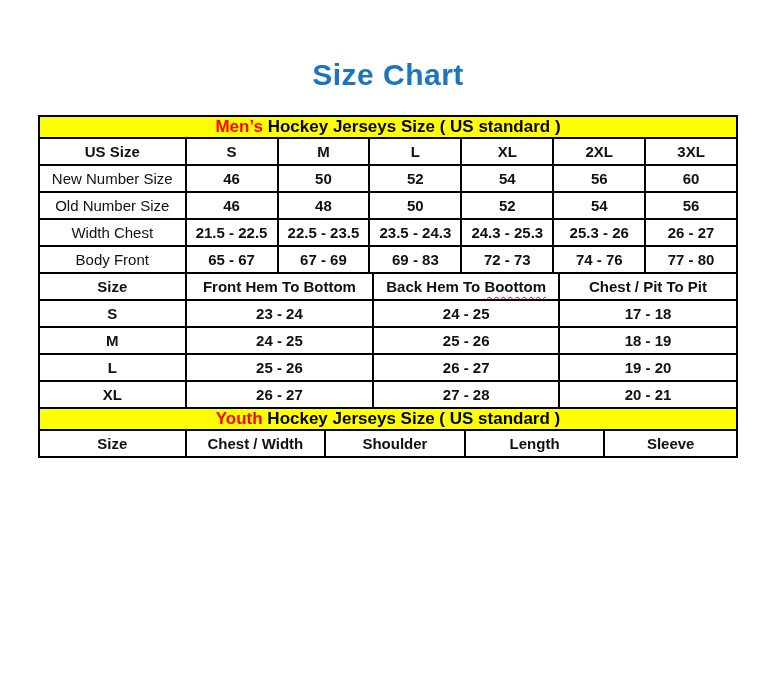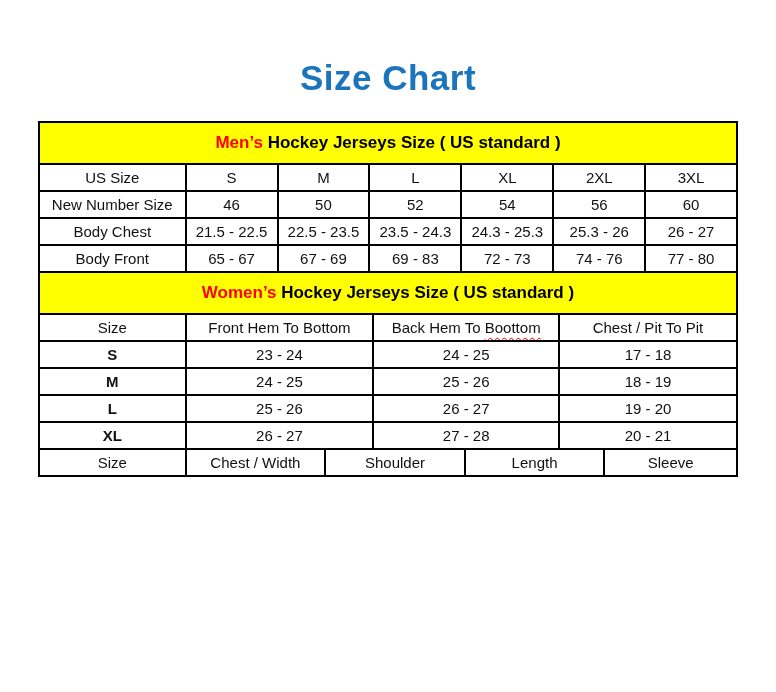--- a/index.html
+++ b/index.html
@@ -8,21 +8,21 @@
     width: 776px;
     height: 692px;
     background: #ffffff;
     overflow: hidden;
     font-family: "Liberation Sans", sans-serif;
     color: #111111;
   }
   .page-title {
     margin: 58px 0 0 0;
     text-align: center;
-    font-size: 35px;
+    font-size: 30px;
     font-weight: bold;
     letter-spacing: 0.5px;
     color: var(--title-blue, #1B75BC);
   }
   .chart-wrap {
     width: 700px;
     margin: 23px 0 0 38px;
   }
   table {
     border-collapse: collapse;
@@ -35,30 +35,30 @@
     text-align: center;
     vertical-align: middle;
     padding: 0 2px;
     font-size: 15px;
     height: 27px;
     overflow: hidden;
     white-space: nowrap;
   }
   td.band {
     background: var(--band-yellow, #FFFF00);
-    height: 42px;
+    height: 22px;
     font-weight: bold;
     font-size: 17px;
     color: #000000;
   }
   td.band .hl { color: var(--highlight-red, #FF0000); }
-  th.colhead { font-weight: normal; }
+  th.colhead { font-weight: bold; }
   td.rowlabel { font-weight: normal; }
   table.bold-labels td.rowlabel { font-weight: bold; }
-  td.cell { font-weight: normal; }
+  td.cell { font-weight: bold; }
   .squiggle {
     text-decoration: underline wavy #DD0000;
     text-decoration-thickness: 1px;
     text-underline-offset: 4px;
   }
 </style>
 </head>
 <body>
 
 <div class="page">
@@ -92,21 +92,30 @@
           <tr>
             <td class="rowlabel">New Number Size</td>
             <td class="cell">46</td>
             <td class="cell">50</td>
             <td class="cell">52</td>
             <td class="cell">54</td>
             <td class="cell">56</td>
             <td class="cell">60</td>
           </tr>
           <tr>
-            <td class="rowlabel">Body Chest</td>
+            <td class="rowlabel">Old Number Size</td>
+            <td class="cell">46</td>
+            <td class="cell">48</td>
+            <td class="cell">50</td>
+            <td class="cell">52</td>
+            <td class="cell">54</td>
+            <td class="cell">56</td>
+          </tr>
+          <tr>
+            <td class="rowlabel">Width Chest</td>
             <td class="cell">21.5 - 22.5</td>
             <td class="cell">22.5 - 23.5</td>
             <td class="cell">23.5 - 24.3</td>
             <td class="cell">24.3 - 25.3</td>
             <td class="cell">25.3 - 26</td>
             <td class="cell">26 - 27</td>
           </tr>
           <tr>
             <td class="rowlabel">Body Front</td>
             <td class="cell">65 - 67</td>
@@ -119,23 +128,20 @@
         </tbody>
       </table>
     <table class="bold-labels">
         <colgroup>
           <col style="width: 21%;">
           <col style="width: 26.9%;">
           <col style="width: 26.6%;">
           <col style="width: 25.5%;">
         </colgroup>
         <thead>
-          <tr>
-            <td colspan="4" class="band"><span class="hl">Women’s</span><span> Hockey Jerseys Size ( US standard )</span></td>
-          </tr>
           <tr>
             <th class="colhead">Size</th>
             <th class="colhead">Front Hem To Bottom</th>
             <th class="colhead"><span>Back Hem To </span><span class="squiggle">Boottom</span></th>
             <th class="colhead">Chest / Pit To Pit</th>
           </tr>
         </thead>
         <tbody>
           <tr>
             <td class="rowlabel">S</td>
@@ -166,20 +172,23 @@
     <table class="bold-labels">
         <colgroup>
           <col style="width: 21%;">
           <col style="width: 20%;">
           <col style="width: 20%;">
           <col style="width: 20%;">
           <col style="width: 19%;">
         </colgroup>
         <thead>
           <tr>
+            <td colspan="5" class="band"><span class="hl">Youth</span><span> Hockey Jerseys Size ( US standard )</span></td>
+          </tr>
+          <tr>
             <th class="colhead">Size</th>
             <th class="colhead">Chest / Width</th>
             <th class="colhead">Shoulder</th>
             <th class="colhead">Length</th>
             <th class="colhead">Sleeve</th>
           </tr>
         </thead>
         <tbody>
         </tbody>
       </table>

